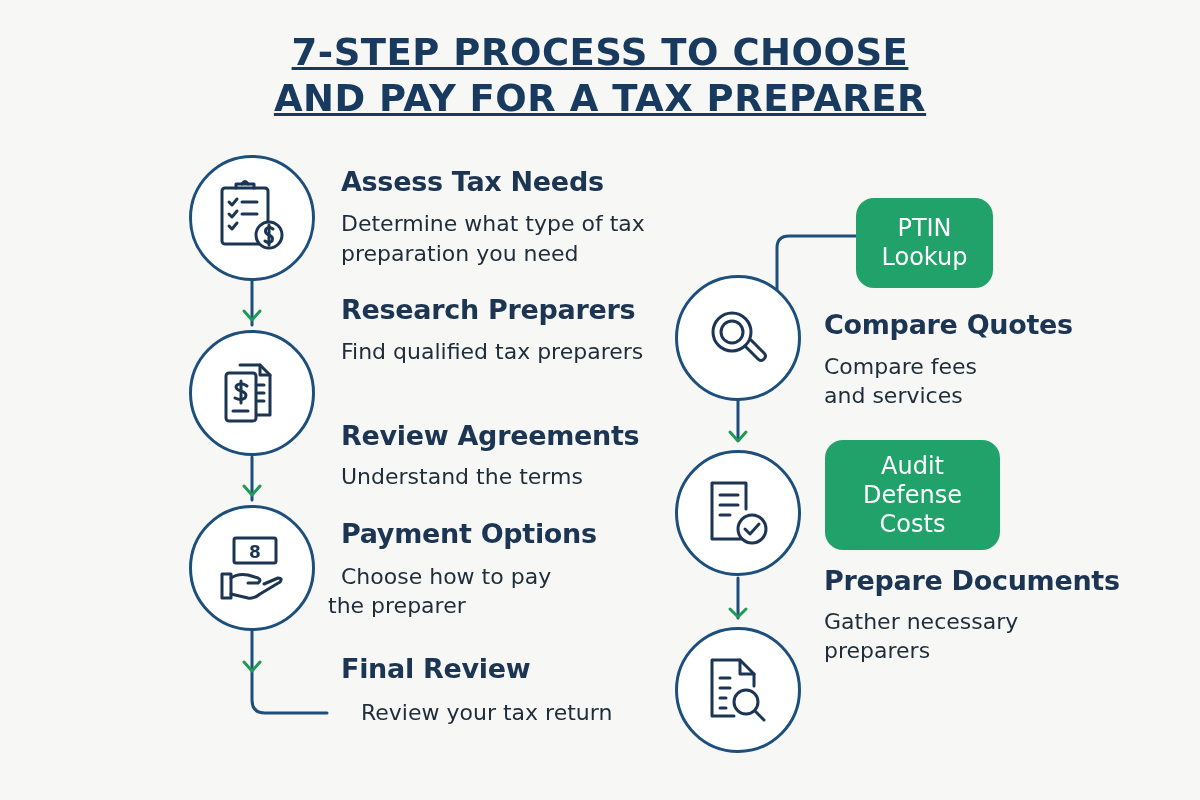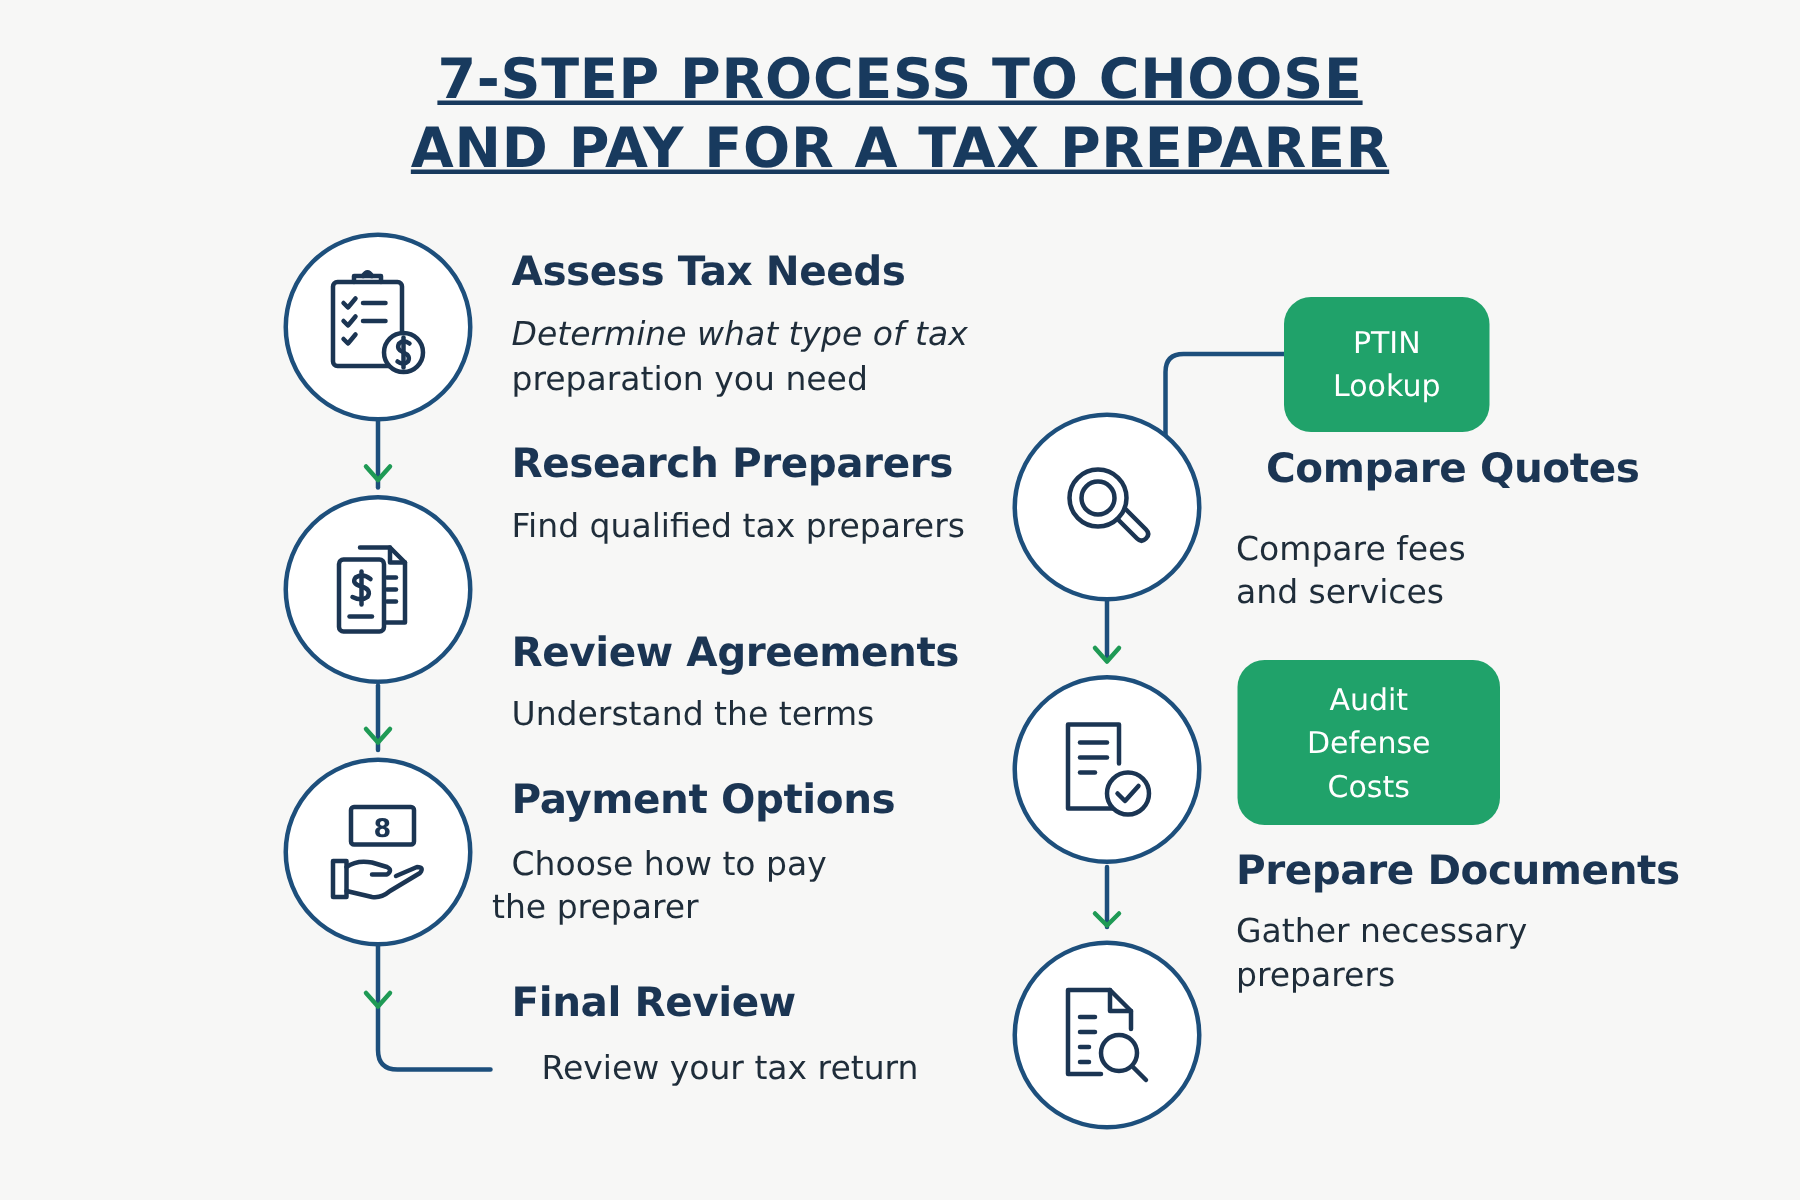--- a/index.html
+++ b/index.html
@@ -29,21 +29,21 @@
       position: absolute; font-weight: bold; font-size: 27px; color: #1b3553;
       white-space: nowrap; letter-spacing: -0.3px;
     }
     .step-desc {
       position: absolute; font-size: 22px; line-height: 29px; color: #1f2d3a;
       white-space: nowrap;
     }
     .badge {
       position: absolute; background: #20a26a; color: #ffffff; border-radius: 18px;
       display: flex; align-items: center; justify-content: center; text-align: center;
-      font-size: 20px; line-height: 29px;
+      font-size: 24px; line-height: 29px;
     }
   </style>
 </head>
 <body>
 
 <div class="title">
   <div>7-STEP PROCESS TO CHOOSE</div>
   <div>AND PAY FOR A TAX PREPARER</div>
 </div>
 
@@ -105,21 +105,21 @@
   <svg viewBox="0 0 80 80" fill="none" stroke="#1b3553" stroke-width="3" stroke-linecap="round" stroke-linejoin="round">
     <rect x="22" y="10" width="42" height="25" rx="2"></rect>
     <text x="43" y="30" text-anchor="middle" font-size="17" font-weight="bold" fill="#1b3553" stroke="none" font-family="DejaVu Sans, sans-serif">8</text>
     <rect x="10" y="46" width="9" height="24"></rect>
     <path d="M19 50 Q26 45 36 47 L46 50 Q50 52 46 55 L36 55"></path>
     <path d="M19 66 L36 70 Q42 71 48 66 L68 54 Q71 50 66 50 L52 56"></path>
   </svg>
 </div>
 
 <div class="step-title" style="left:341px; top:166px;">Assess Tax Needs</div>
-<div class="step-desc" style="left:341px; top:209px;font-style:italic;">Determine what type of tax</div>
+<div class="step-desc" style="left:341px; top:209px;">Determine what type of tax</div>
 <div class="step-desc" style="left:341px; top:239px;">preparation you need</div>
 
 <div class="step-title" style="left:341px; top:294px;">Research Preparers</div>
 <div class="step-desc" style="left:341px; top:337px;">Find qualified tax preparers</div>
 
 <div class="step-title" style="left:341px; top:420px;">Review Agreements</div>
 <div class="step-desc" style="left:341px; top:462px;">Understand the terms</div>
 
 <div class="step-title" style="left:341px; top:518px;">Payment Options</div>
 <div class="step-desc" style="left:341px; top:562px;">Choose how to pay</div>
@@ -168,19 +168,19 @@
     <path d="M42 10 V24 H56"></path>
     <line x1="22" y1="28" x2="32" y2="28"></line>
     <line x1="22" y1="38" x2="32" y2="38"></line>
     <line x1="22" y1="48" x2="28" y2="48"></line>
     <line x1="22" y1="58" x2="28" y2="58"></line>
     <circle cx="48" cy="52" r="12"></circle>
     <line x1="57" y1="61" x2="66" y2="70"></line>
   </svg>
 </div>
 
-<div class="step-title" style="left:824px; top:297px;margin-left:20px;">Compare Quotes</div>
+<div class="step-title" style="left:824px; top:309px;">Compare Quotes</div>
 <div class="step-desc" style="left:824px; top:352px;">Compare fees</div>
 <div class="step-desc" style="left:824px; top:381px;">and services</div>
 
 <div class="step-title" style="left:824px; top:565px;">Prepare Documents</div>
 <div class="step-desc" style="left:824px; top:607px;">Gather necessary</div>
 <div class="step-desc" style="left:824px; top:636px;">preparers</div>
 
 </body></html>

